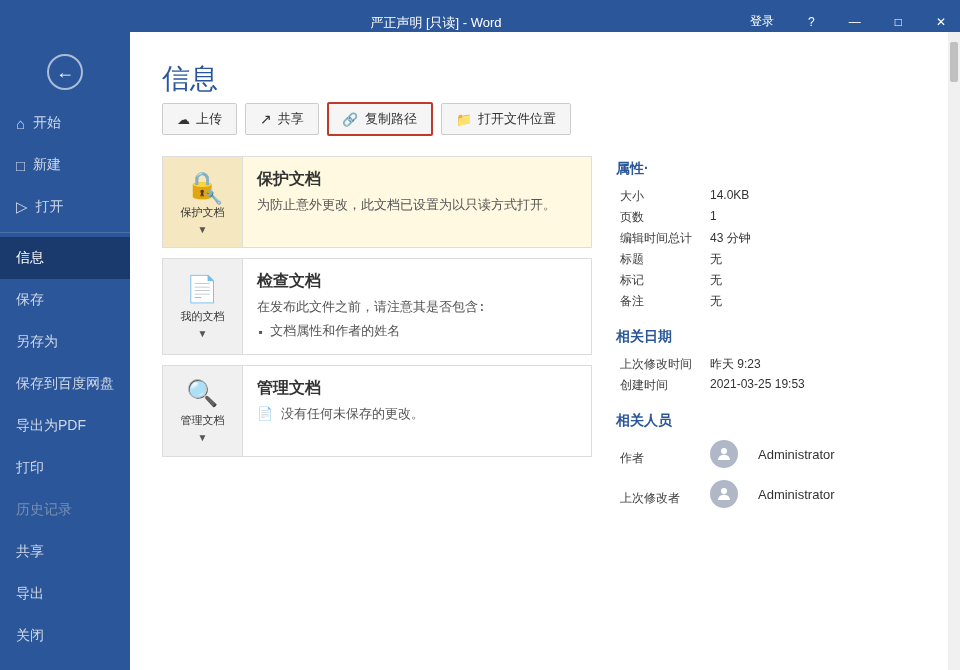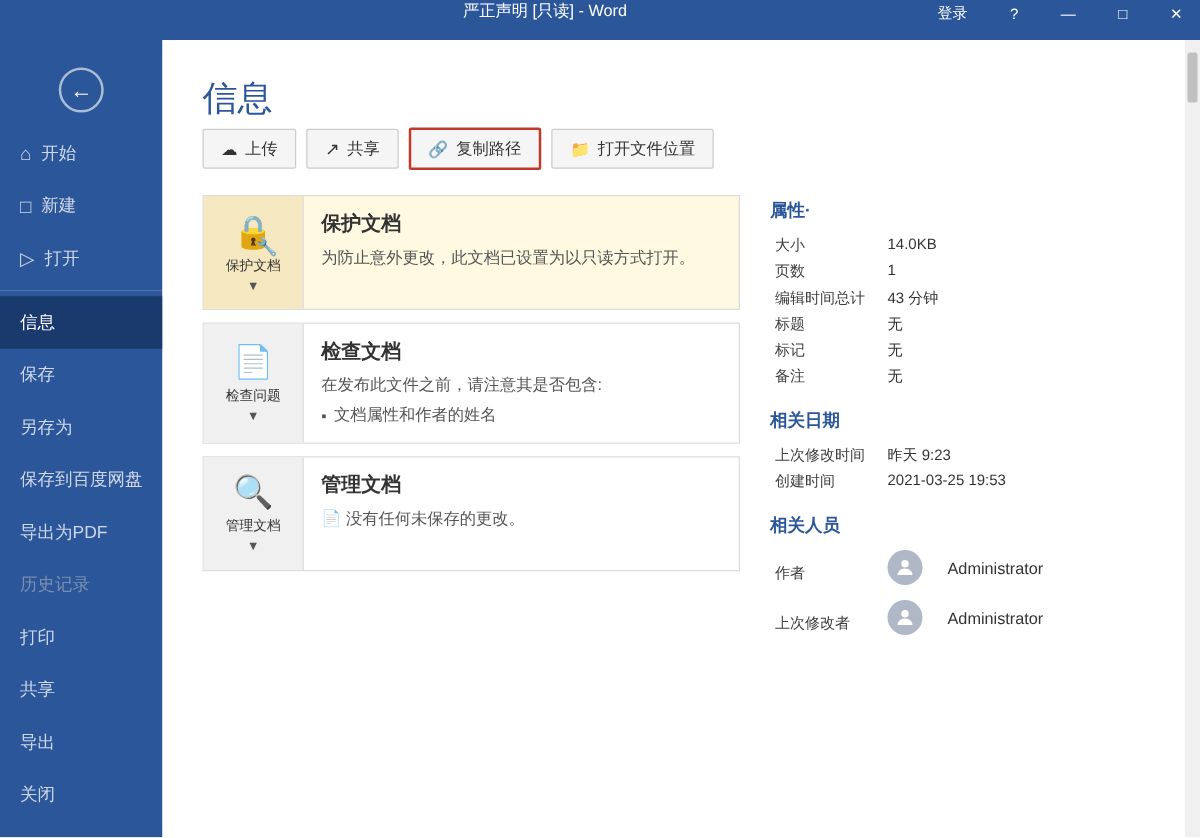--- a/index.html
+++ b/index.html
@@ -3,21 +3,21 @@
   <meta charset="utf-8">
   <style>
     * { margin: 0; padding: 0; box-sizing: border-box; }
     body { width: 960px; height: 670px; overflow: hidden; font-family: 'Microsoft YaHei', SimHei, sans-serif; background: #fff; display: flex; flex-direction: column; }
 
     
     .titlebar {
       height: 32px;
       background: #2b579a;
       display: flex;
-      align-items: flex-start;
+      align-items: flex-end;
       justify-content: space-between;
       padding: 0 8px;
       flex-shrink: 0;
     }
     .titlebar-title {
       color: #fff;
       font-size: 13px;
       flex: 1;
       text-align: center;
     }
@@ -187,20 +187,21 @@
     .info-card-title {
       font-size: 16px;
       font-weight: 600;
       color: #333;
       margin-bottom: 6px;
     }
     .info-card-desc {
       font-size: 13px;
       color: #555;
       line-height: 1.5;
+      font-family: Liberation Mono, monospace;
     }
     .info-card-desc .bullet-item {
       display: flex;
       align-items: flex-start;
       gap: 6px;
       margin-top: 4px;
     }
     .info-card-desc .bullet-icon {
       color: #555;
       font-size: 12px;
@@ -319,25 +320,25 @@
     </div>
     <div class="sidebar-item">
       <span>另存为</span>
     </div>
     <div class="sidebar-item">
       <span>保存到百度网盘</span>
     </div>
     <div class="sidebar-item">
       <span>导出为PDF</span>
     </div>
+    <div class="sidebar-item">
+      <span>打印</span>
+    </div>
     <div class="sidebar-item disabled">
       <span>历史记录</span>
-    </div>
-    <div class="sidebar-item">
-      <span>打印</span>
     </div>
     <div class="sidebar-item">
       <span>共享</span>
     </div>
     <div class="sidebar-item">
       <span>导出</span>
     </div>
     <div class="sidebar-item">
       <span>关闭</span>
     </div>
@@ -380,21 +381,21 @@
           </div>
           <div class="info-card-body">
             <div class="info-card-title">保护文档</div>
             <div class="info-card-desc">为防止意外更改，此文档已设置为以只读方式打开。</div>
           </div>
         </div>
 
         <div class="info-card">
           <div class="info-card-icon">
             <div style="font-size:26px;">📄</div>
-            <div class="icon-label">检查问题</div>
+            <div class="icon-label">我的文档</div>
             <div class="icon-arrow">▼</div>
           </div>
           <div class="info-card-body">
             <div class="info-card-title">检查文档</div>
             <div class="info-card-desc">
               <span>在发布此文件之前，请注意其是否包含:</span>
               <div class="bullet-item">
                 <span class="bullet-icon">▪</span>
                 <span>文档属性和作者的姓名</span>
               </div>

